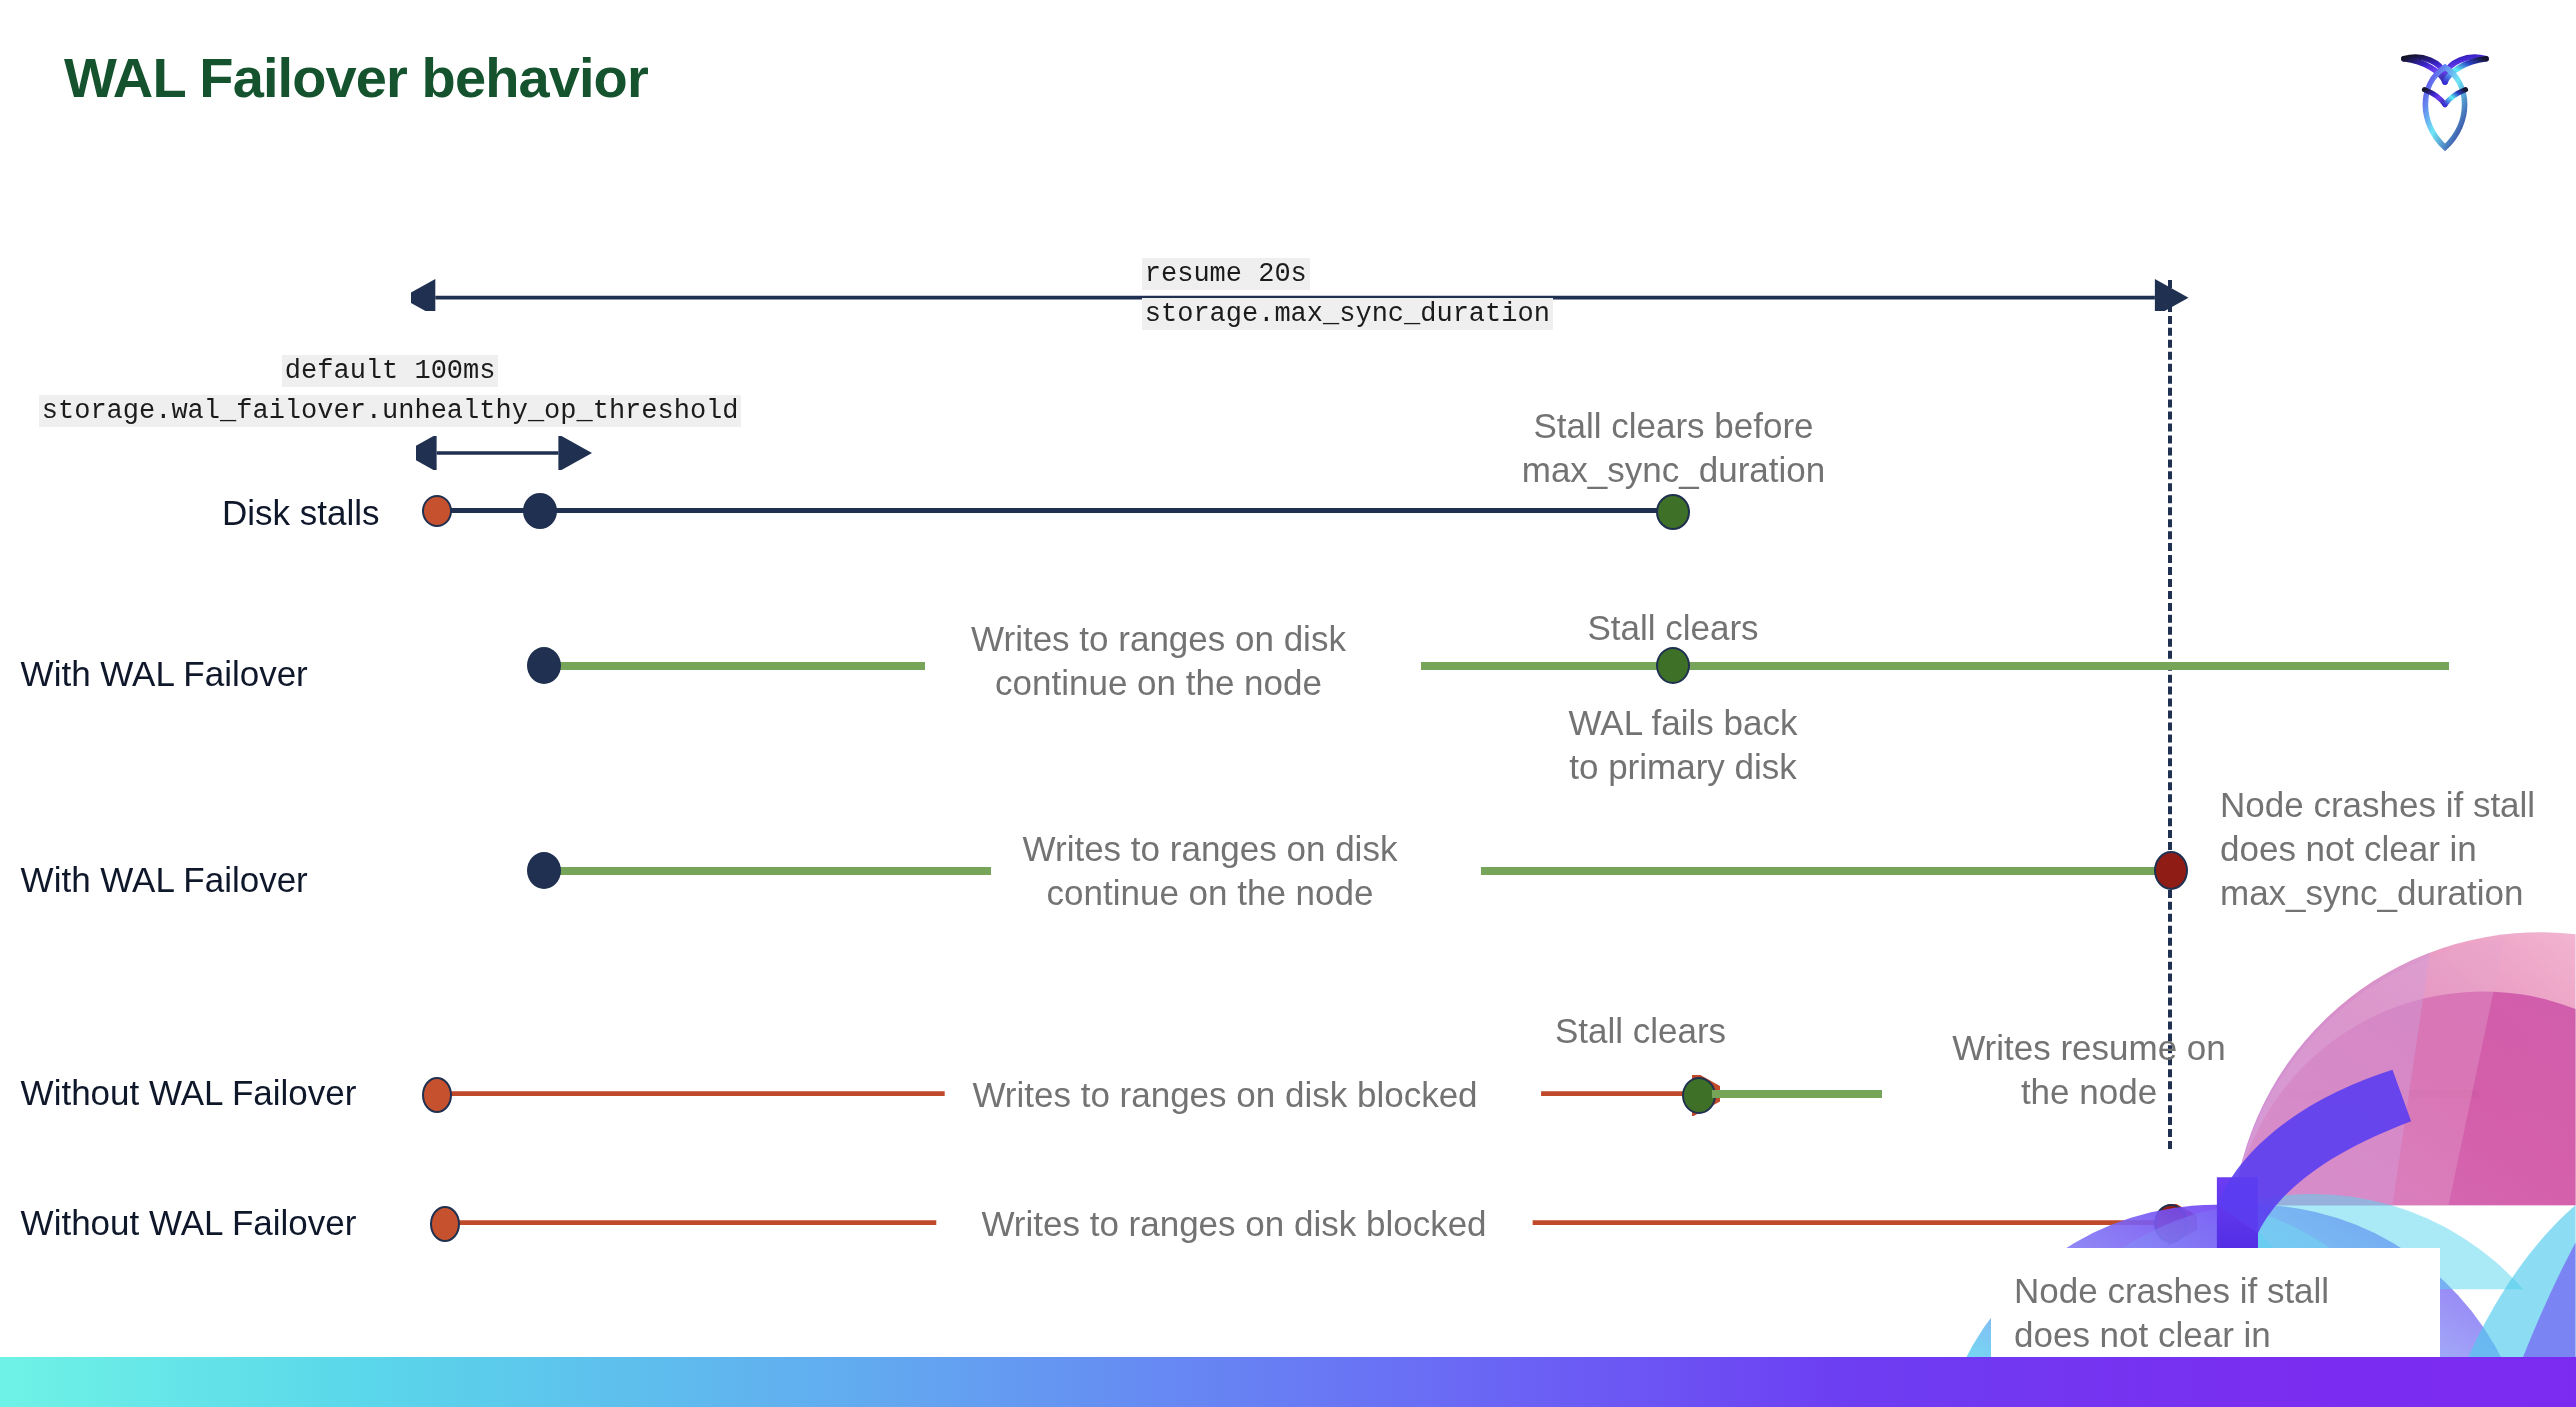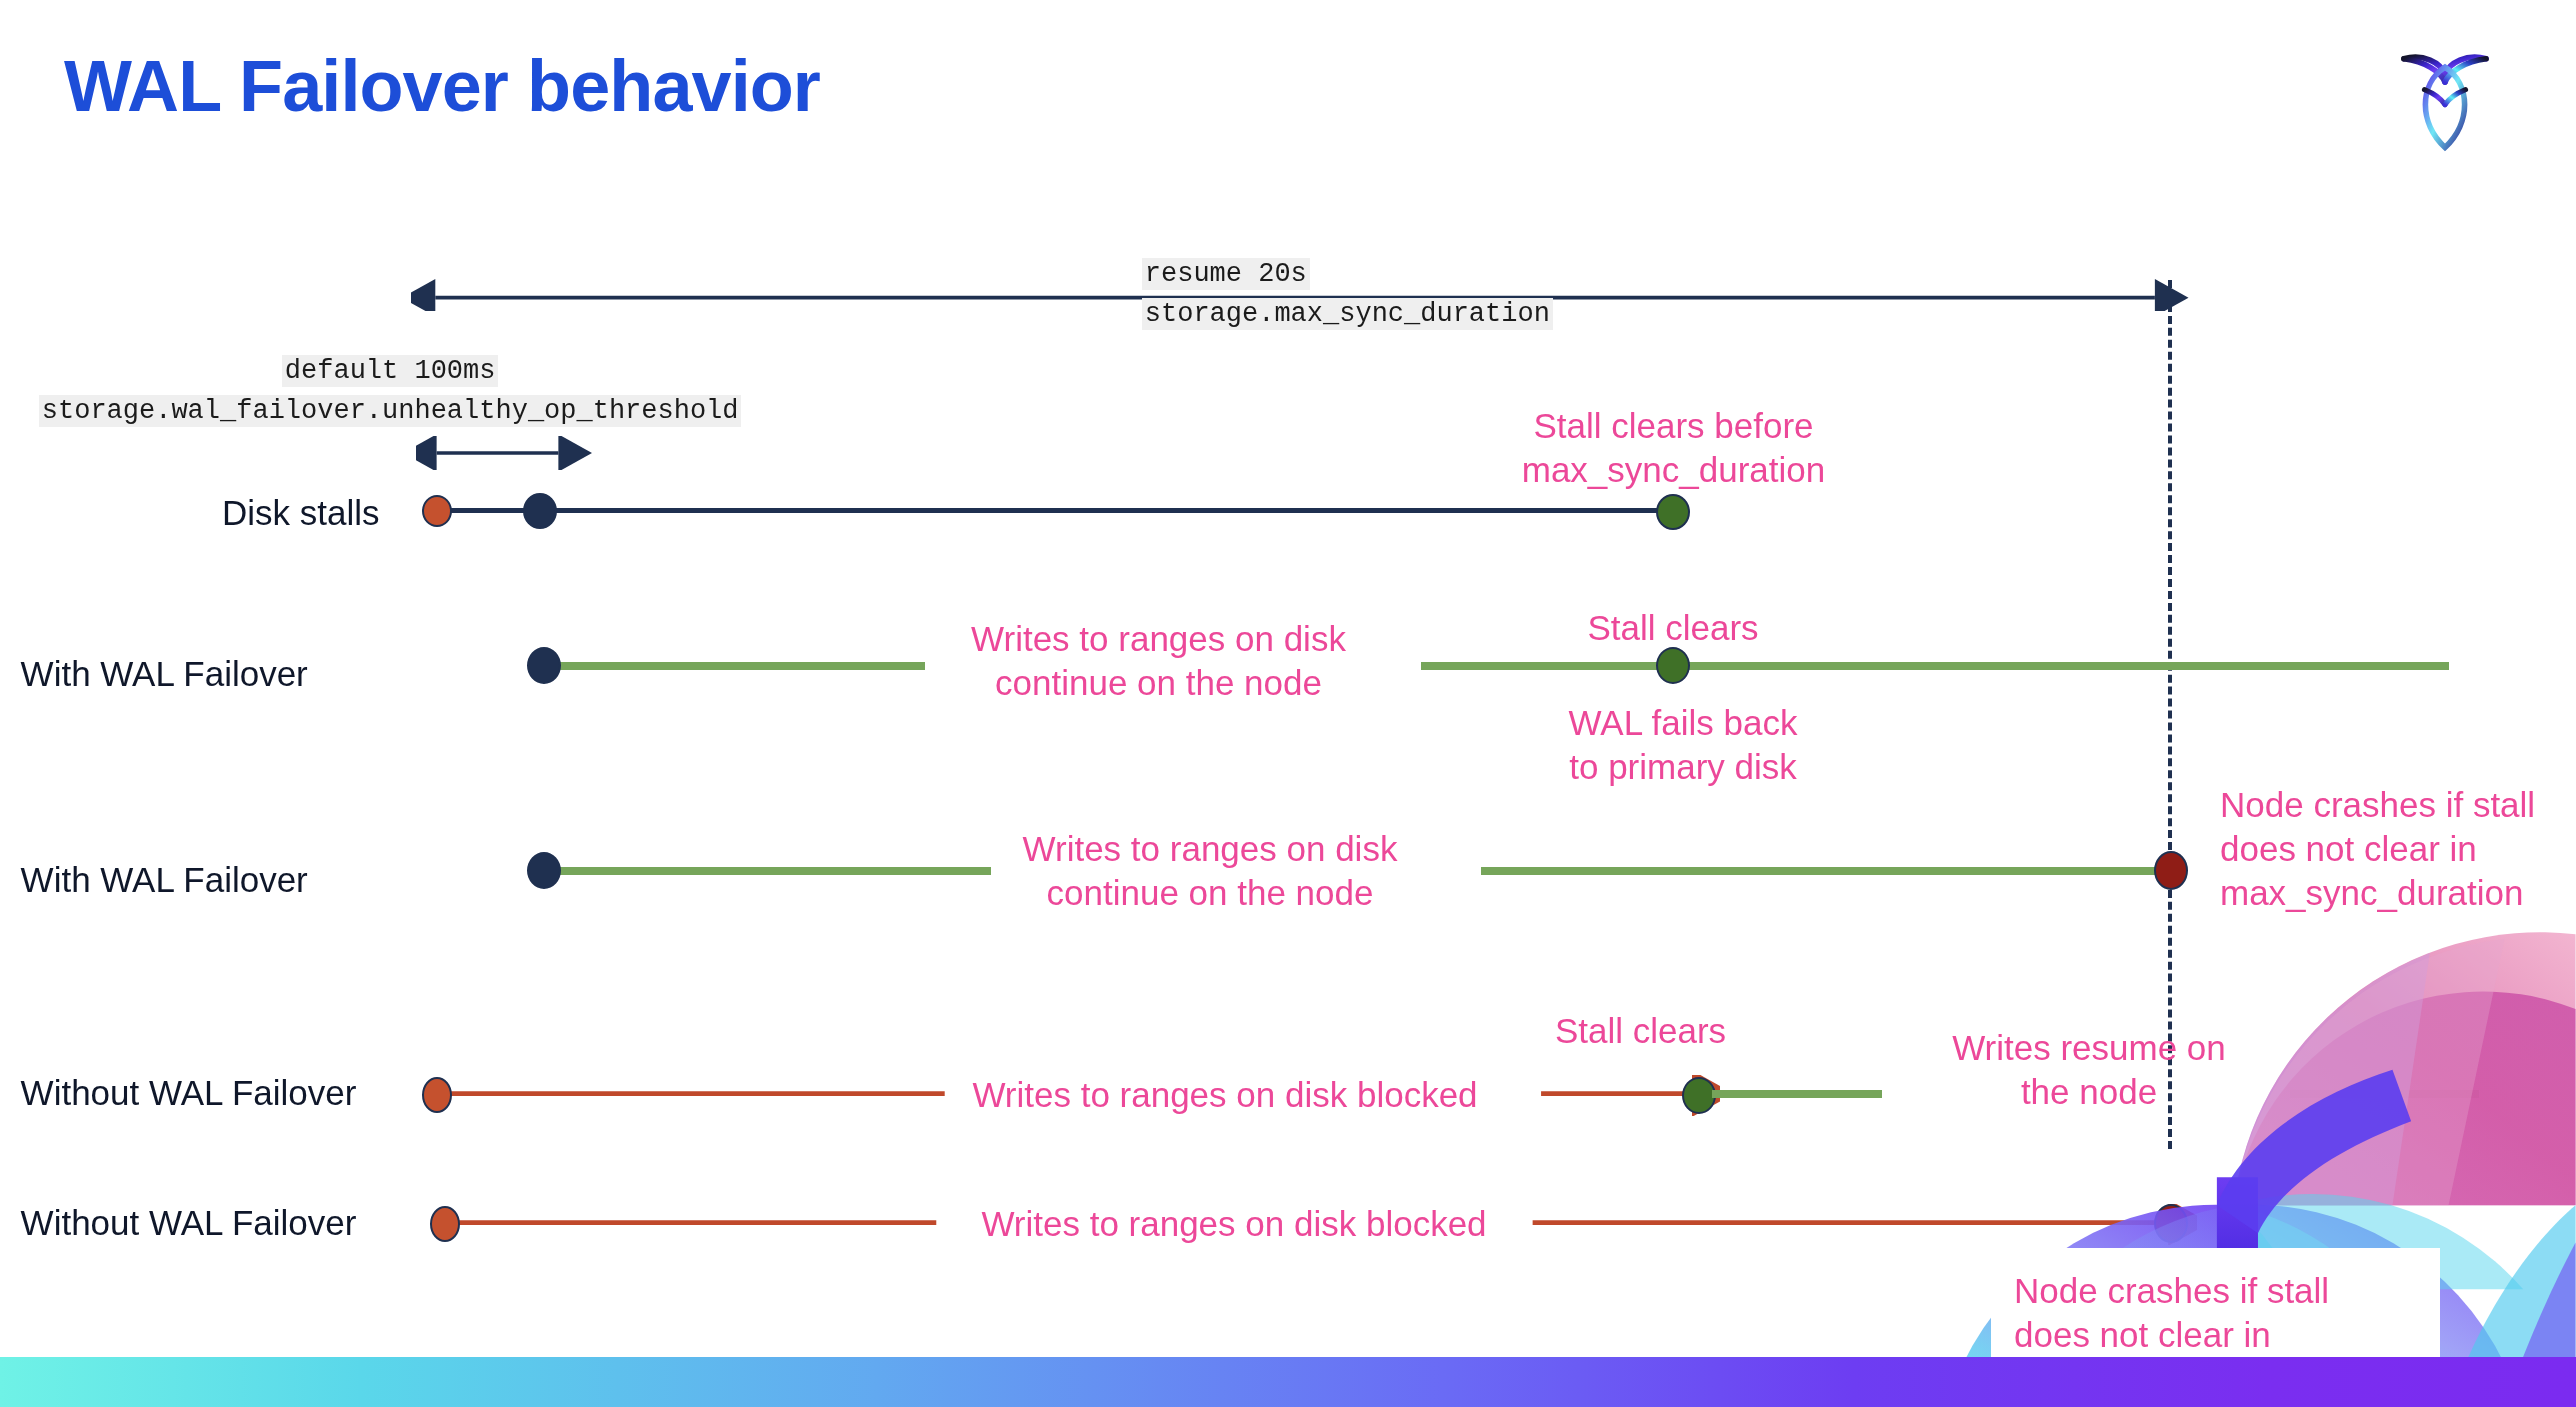--- a/index.html
+++ b/index.html
@@ -6,22 +6,22 @@
   body{
     width:2576px;height:1408px;position:relative;overflow:hidden;
     font-family:"Liberation Sans", sans-serif;
     color:#000000;
   }
   .stage{position:absolute;left:0;top:0;width:2576px;height:1408px;}
 
   
   #slide-title{
     position:absolute;left:64px;top:45px;
-    font-size:72px;font-weight:bold;letter-spacing:-0.9px;
-    color:#1d4ed8;white-space:nowrap;
+    font-size:56px;font-weight:bold;letter-spacing:-0.9px;
+    color:#14532d;white-space:nowrap;
   }
 
   
   #brand-logo{position:absolute;left:2389px;top:28px;width:112px;height:126px;}
 
   
   .code-label{
     position:absolute;
     font-family:"Liberation Mono", monospace;
     font-size:27px;line-height:40px;
@@ -29,21 +29,21 @@
   }
   .code-label span{background:#efefef;padding:0.9px 2.8px;}
 
   
   .row-label{
     position:absolute;font-size:35px;color:#0f172a;white-space:nowrap;text-align:center;
   }
 
   
   .note{
-    position:absolute;font-size:35px;line-height:44px;color:#ec4899;
+    position:absolute;font-size:35px;line-height:44px;color:#737373;
     text-align:center;white-space:pre-line;
   }
   .note.left{text-align:left;}
 
   
   .seg{position:absolute;}
   .seg.navy{background:#1f3050;}
   .seg.green{background:#76a55a;}
 
   

